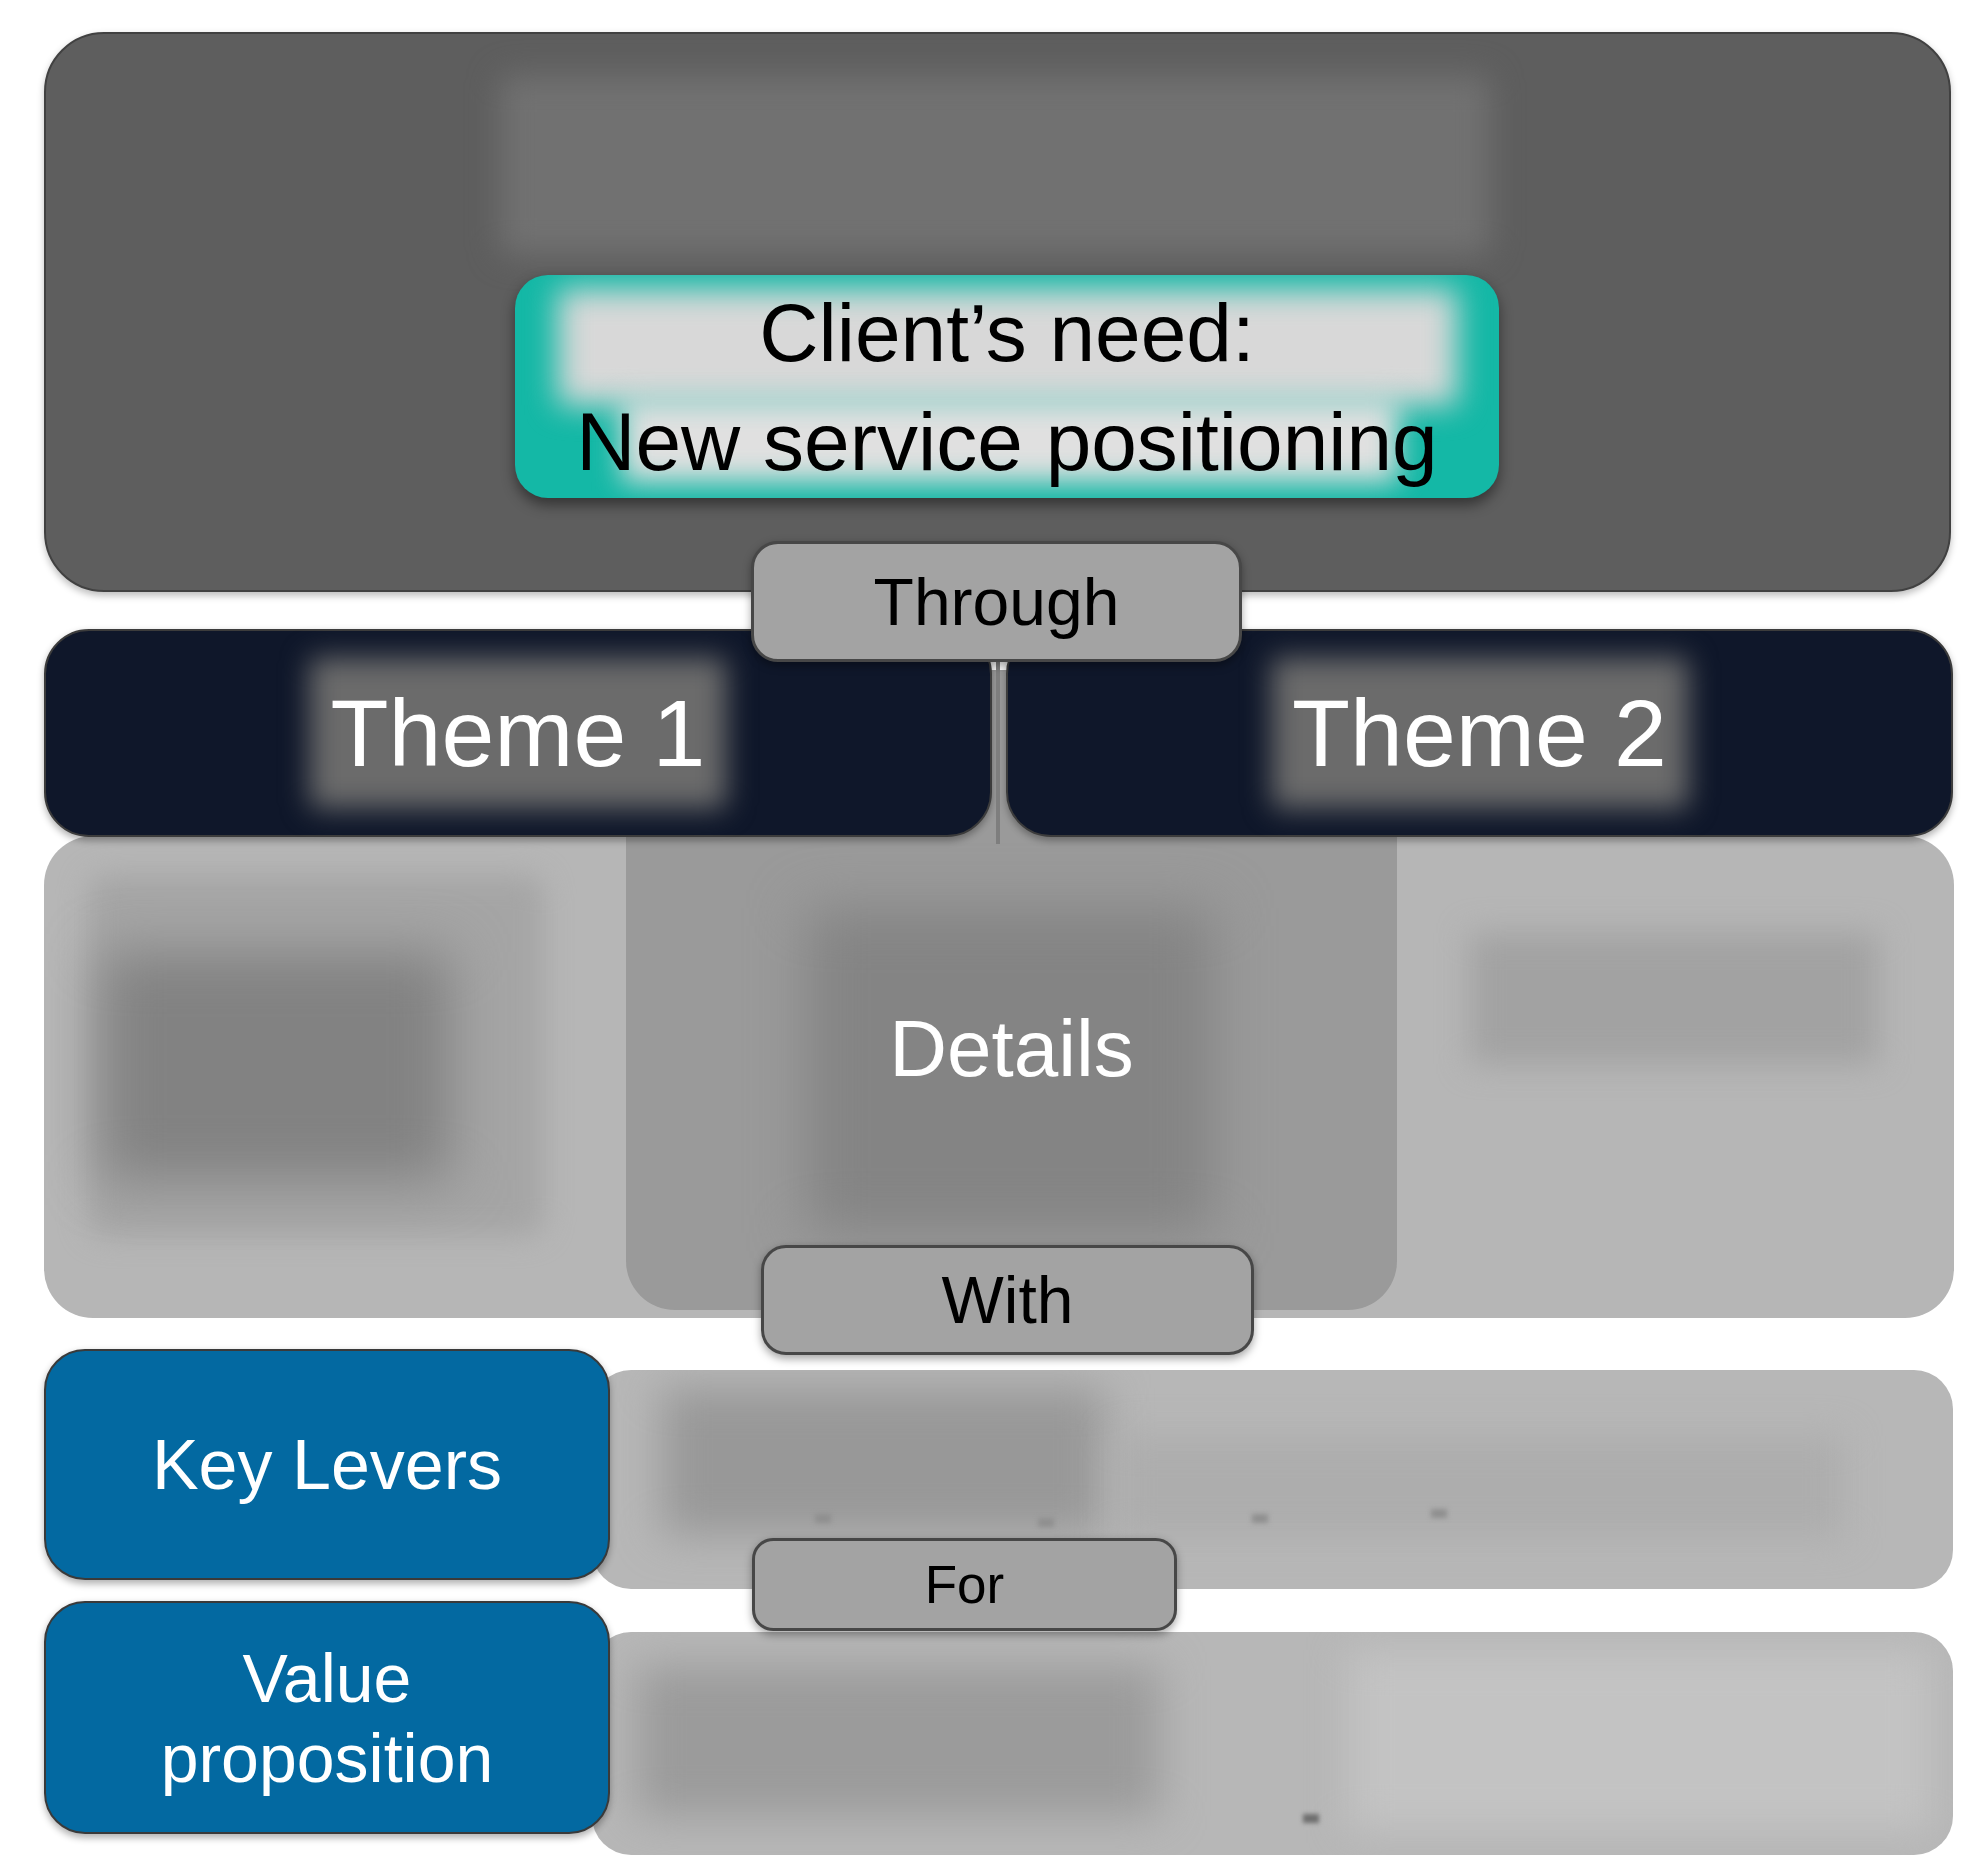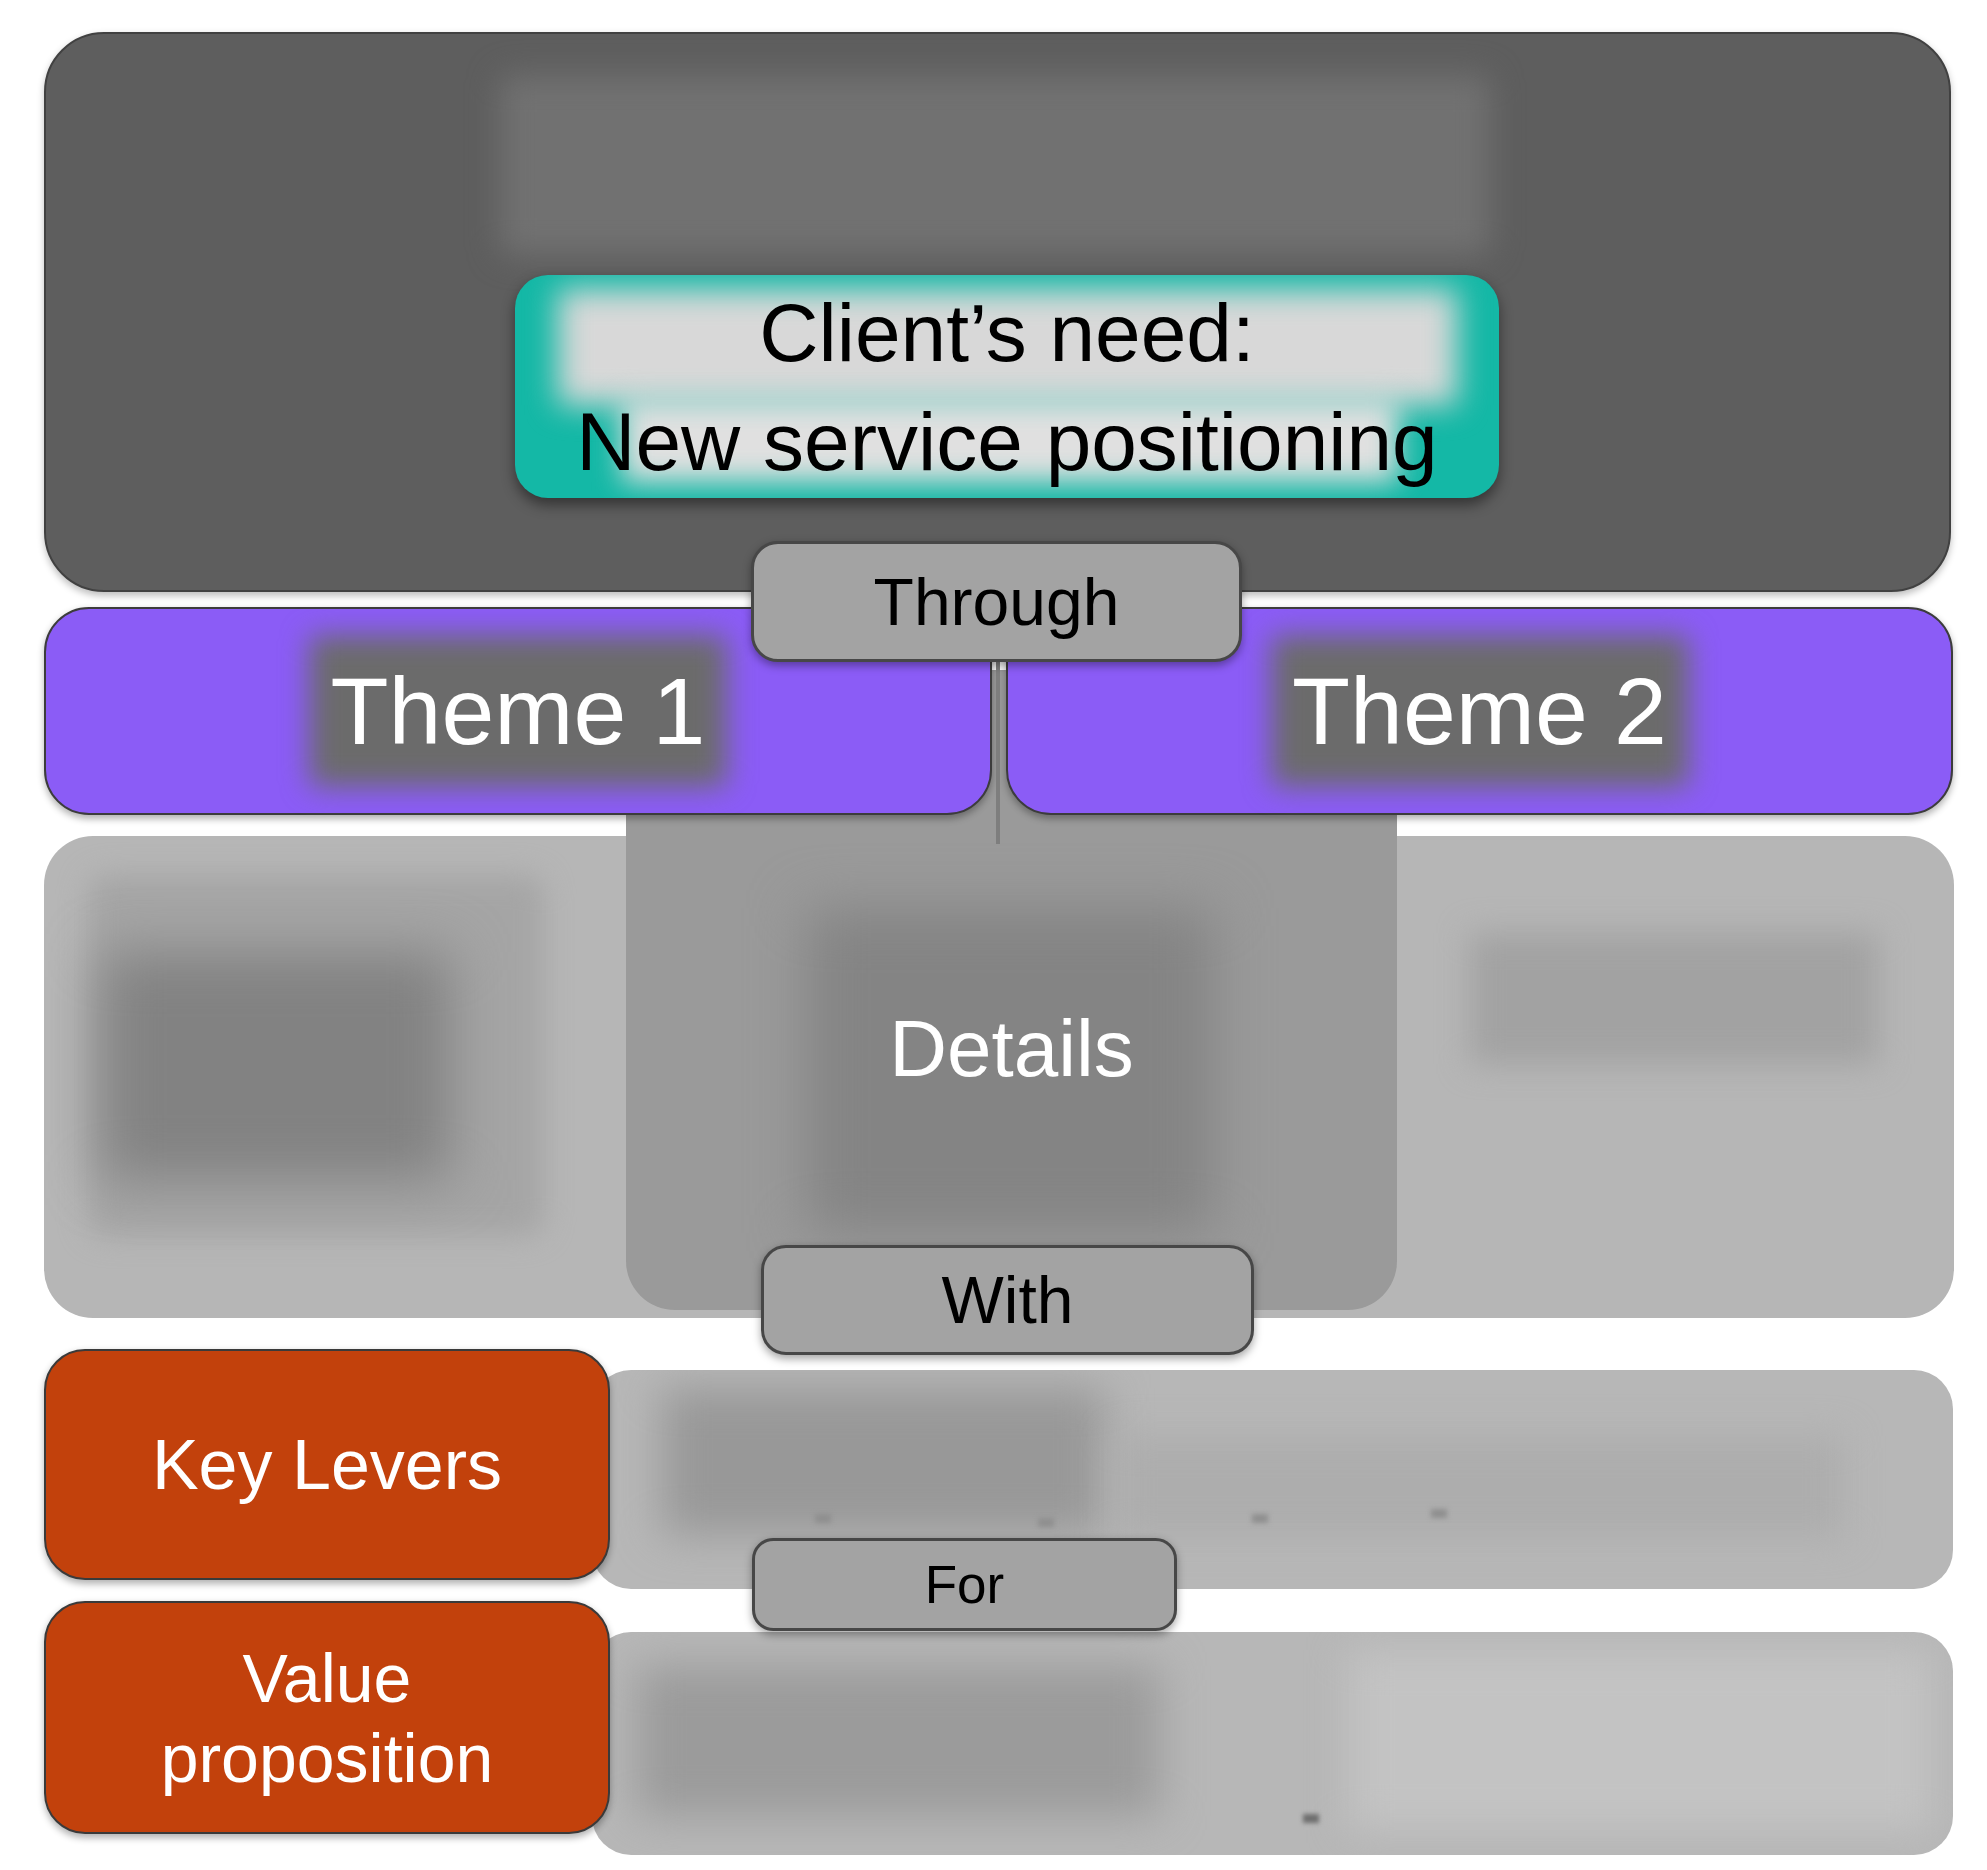--- a/index.html
+++ b/index.html
@@ -49,22 +49,22 @@
     box-sizing:border-box;color:#000000;
     box-shadow:0 3.9px 8.7px rgba(0,0,0,.35);
     z-index:6;white-space:nowrap;
   }
   .through-box{left:751px;top:541px;width:491px;height:121px;border-radius:27px;font-size:66px;}
   .with-box{left:761px;top:1245px;width:493px;height:110px;border-radius:25px;font-size:66px;}
   .for-box{left:752px;top:1538px;width:425px;height:93px;border-radius:21.3px;font-size:53px;}
 
   
   .theme-box{
-    top:607px;height:208px;
-    background:#8b5cf6;border:2.9px solid #3c3c3c;border-radius:45px;
+    top:629px;height:208px;
+    background:#0f172a;border:2.9px solid #3c3c3c;border-radius:45px;
     box-sizing:border-box;
     box-shadow:0 3.9px 7.8px rgba(0,0,0,.3);
     color:#ffffff;font-size:95px;z-index:3;white-space:nowrap;
   }
   .theme-1{left:44px;width:948px;}
   .theme-2{left:1006px;width:947px;}
   .theme-glow{
     left:50%;top:50%;transform:translate(-50%,-50%);
     width:417px;height:151px;background:#6b6b6b;filter:blur(13.6px);border-radius:7.8px;
   }
@@ -96,21 +96,21 @@
   .band{
     background:#b7b7b7;border-radius:39px;overflow:hidden;z-index:1;
   }
   .kl-band{left:592px;top:1370px;width:1361px;height:219px;}
   .kl-blob{left:70px;top:17.5px;width:442px;height:146px;background:#989898;filter:blur(21.3px);}
   .kl-smear{left:524px;top:66px;width:728px;height:102px;background:#adadad;filter:blur(17.5px);}
   .tick{width:15.5px;height:8.7px;background:#8f8f8f;filter:blur(2.9px);}
 
   .section-box{
     left:44px;width:566px;
-    background:#c2410c;border:2.9px solid #3a3a3a;border-radius:41px;
+    background:#0369a1;border:2.9px solid #3a3a3a;border-radius:41px;
     box-sizing:border-box;
     box-shadow:0 3.9px 7.8px rgba(0,0,0,.3);
     color:#ffffff;z-index:2;text-align:center;
   }
   .kl-box{top:1349px;height:231px;font-size:70px;white-space:nowrap;}
 
   
   .vp-band{left:592px;top:1632px;width:1361px;height:223px;}
   .vp-blob{left:44px;top:34px;width:524px;height:150px;background:#9b9b9b;filter:blur(21.3px);}
   .vp-light{left:757px;top:17.5px;width:582px;height:180px;background:#c3c3c3;filter:blur(19.4px);}

